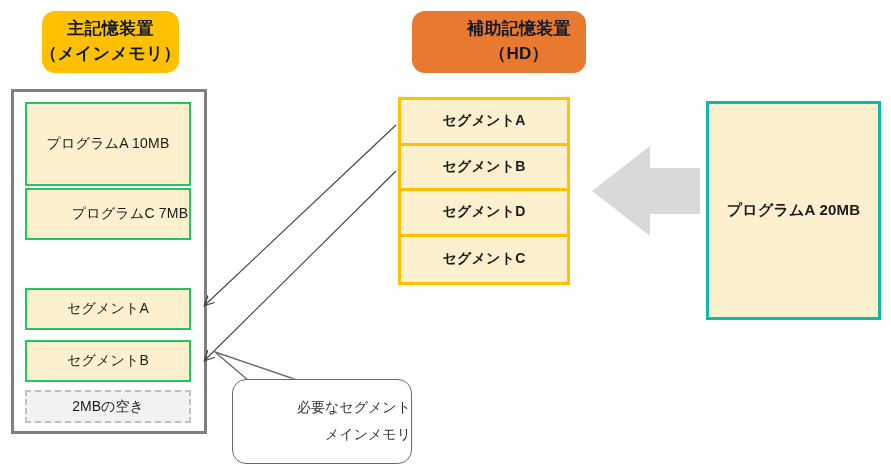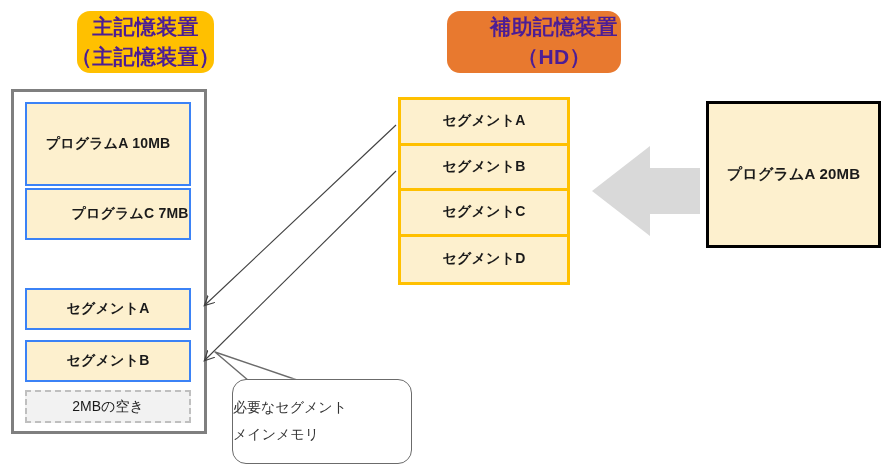--- a/index.html
+++ b/index.html
@@ -19,27 +19,26 @@
   }
 
   
   .pill {
     position: absolute;
     display: flex;
     flex-direction: column;
     align-items: center;
     justify-content: center;
     border-radius: 13px;
-    color: #4c1d95;
+    color: #0f172a;
     font-weight: bold;
-    font-size: 21px;
+    font-size: 17px;
     line-height: 1.45;
     text-align: center;
     letter-spacing: 0.3px;
-    margin-left: 35px;
   }
   #pill-main {
     left: 42px;
     top: 11px;
     width: 137px;
     height: 62px;
     background: #FFC000;
   }
   #pill-hd {
     left: 412px;
@@ -60,27 +59,27 @@
     height: 345px;
     border: 3px solid #7F7F7F;
     background: #ffffff;
     box-sizing: border-box;
   }
   .mem-block {
     position: absolute;
     left: 11px;
     width: 166px;
     background: #FDF0CE;
-    border: 2px solid #3b82f6;
-    box-sizing: border-box;
-    display: flex;
-    align-items: center;
-    justify-content: center;
-    font-size: 14px;
-    font-weight: bold;
+    border: 2px solid #22c55e;
+    box-sizing: border-box;
+    display: flex;
+    align-items: center;
+    justify-content: center;
+    font-size: 14px;
+    font-weight: normal;
     color: #1a1a1a;
     letter-spacing: 0.2px;
   }
   #mem-block-0 { top: 10px;  height: 84px; }
   #mem-block-1 { top: 96px; height: 52px; padding-left: 44px; }
   #mem-block-2 { top: 196px; height: 42px; }
   #mem-block-3 { top: 248px; height: 42px; }
   #mem-free {
     position: absolute;
     left: 11px;
@@ -122,23 +121,23 @@
     border-bottom: 3px solid #FFC000;
   }
   .hd-seg:last-child { border-bottom: none; }
 
   
   #program-box {
     position: absolute;
     left: 706px;
     top: 101px;
     width: 175px;
-    height: 147px;
+    height: 219px;
     background: #FDF0CE;
-    border: 3px solid #000000;
+    border: 3px solid #14b8a6;
     box-sizing: border-box;
     display: flex;
     align-items: center;
     justify-content: center;
     font-size: 15px;
     font-weight: bold;
     color: #1a1a1a;
     letter-spacing: 0.2px;
   }
 
@@ -158,56 +157,56 @@
     left: 232px;
     top: 379px;
     width: 180px;
     height: 85px;
     border: 1.5px solid #6b6b6b;
     border-radius: 14px;
     background: #ffffff;
     box-sizing: border-box;
     display: flex;
     flex-direction: column;
-    align-items: flex-start;
+    align-items: flex-end;
     justify-content: center;
     gap: 9px;
     font-size: 14px;
     color: #333333;
   }
   .callout-line { white-space: nowrap; }
 </style>
 </head>
 <body>
 
 <div id="stage">
 
   <div id="pill-main" class="pill">
     <span class="pill-line">主記憶装置</span>
-    <span class="pill-line">（主記憶装置）</span>
+    <span class="pill-line">（メインメモリ）</span>
   </div>
 
   <div id="pill-hd" class="pill">
     <span class="pill-line">補助記憶装置</span>
     <span class="pill-line">（HD）</span>
   </div>
 
   <div id="memory-container">
     <div id="mem-block-0" class="mem-block">プログラムA 10MB</div>
     <div id="mem-block-1" class="mem-block">プログラムC 7MB</div>
     <div id="mem-block-2" class="mem-block">セグメントA</div>
     <div id="mem-block-3" class="mem-block">セグメントB</div>
     <div id="mem-free">2MBの空き</div>
   </div>
 
   <div id="hd-stack">
     <div class="hd-seg">セグメントA</div>
     <div class="hd-seg">セグメントB</div>
+    <div class="hd-seg">セグメントD</div>
     <div class="hd-seg">セグメントC</div>
-    <div class="hd-seg">セグメントD</div>
   </div>
 
   <div id="program-box">プログラムA 20MB</div>
 
   <svg id="overlay" viewBox="0 0 891 473">
     <defs>
       <marker id="thin-arrow" markerWidth="12" markerHeight="12" refX="9" refY="5" orient="auto" markerUnits="userSpaceOnUse">
         <path d="M0,0 L10,5 L0,10" fill="none" stroke="#404040" stroke-width="1.2"></path>
       </marker>
     </defs>

